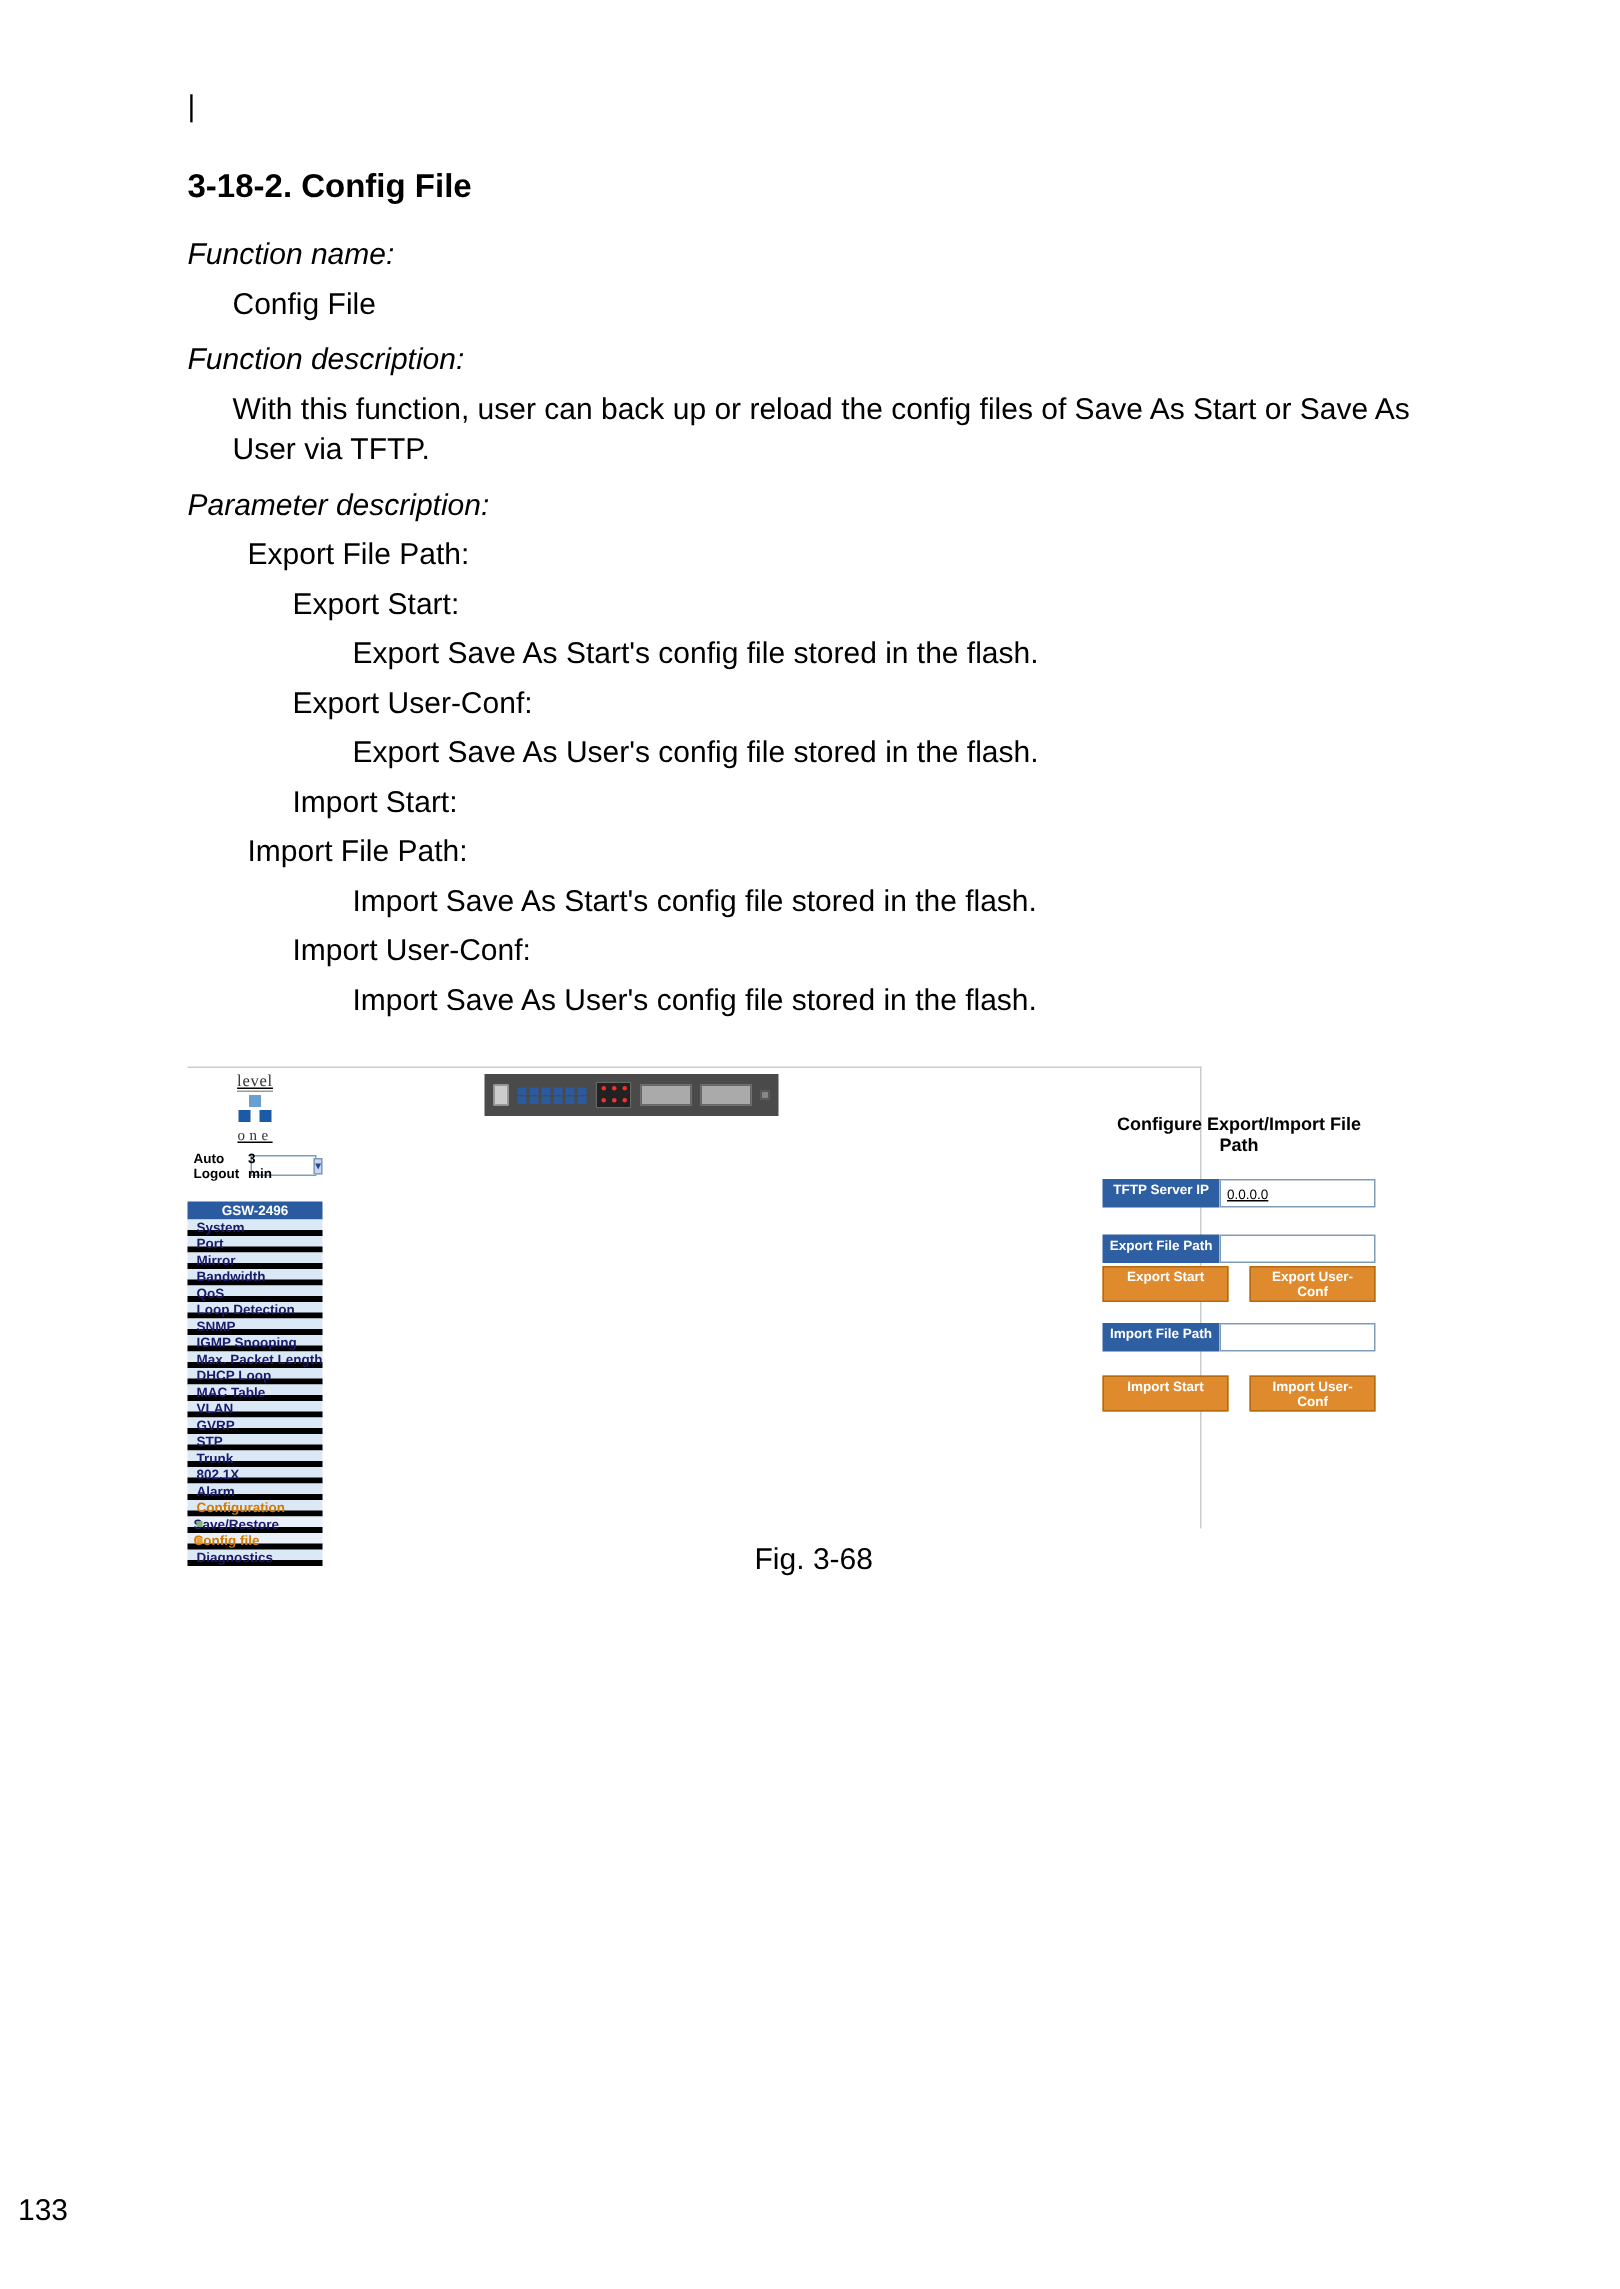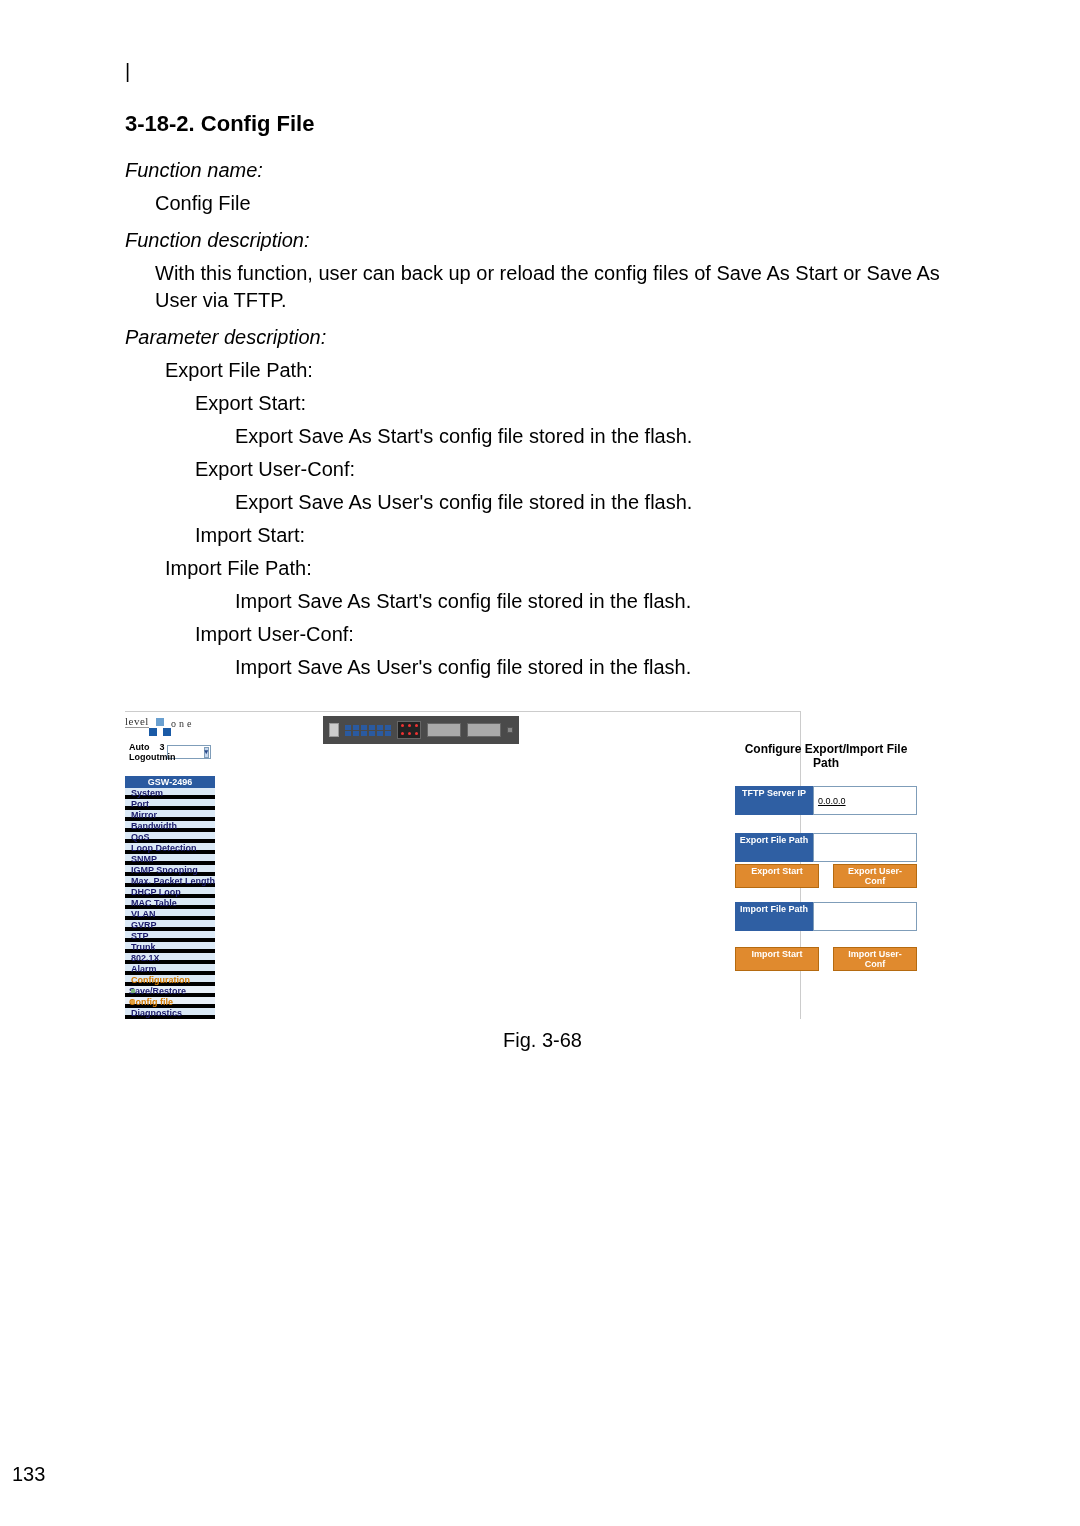--- a/index.html
+++ b/index.html
@@ -60,23 +60,24 @@
   }
   .sidebar {
     width: 118px;
     background: #fff;
     display: flex;
     flex-direction: column;
     font-size: 9px;
   }
   .logo-wrap {
     display: flex;
-    flex-direction: row;
-    align-items: flex-start;
+    flex-direction: column;
+    align-items: center;
     padding: 4px 0 2px 0;
+    text-decoration: underline;
   }
   .logo-text-top {
     font-family: "Times New Roman", serif;
     font-size: 11px;
     color: #333;
     letter-spacing: 0.5px;
     border-bottom: 1px solid #999;
     line-height: 1;
   }
   .logo-icon {
@@ -105,21 +106,21 @@
     color: #000;
   }
   .auto-logout-select {
     font-size: 9px;
     border: 1px solid #7f9db9;
     background: #fff;
     height: 14px;
     width: 44px;
     display: inline-flex;
     align-items: center;
-    justify-content: flex-end;
+    justify-content: center;
     padding: 0 1px 0 3px;
     gap: 28px;
   }
   .auto-logout-select .chev {
     width: 11px; height: 11px;
     background: #c7d8ef;
     border: 1px solid #7f9db9;
     display: inline-flex;
     align-items: center;
     justify-content: center;
@@ -223,21 +224,21 @@
     color: #fff;
     font-weight: bold;
     font-size: 9px;
     padding: 2px 0;
     min-width: 78px;
     text-align: center;
   }
   .field-input {
     flex: 1;
     border: 1px solid #7f9db9;
-    height: 29px;
+    height: 19px;
     padding: 0 4px;
     font-size: 9px;
     display: flex;
     align-items: center;
     background: #fff;
     text-decoration: underline;
   }
   .btn-row {
     display: flex;
     gap: 14px;

